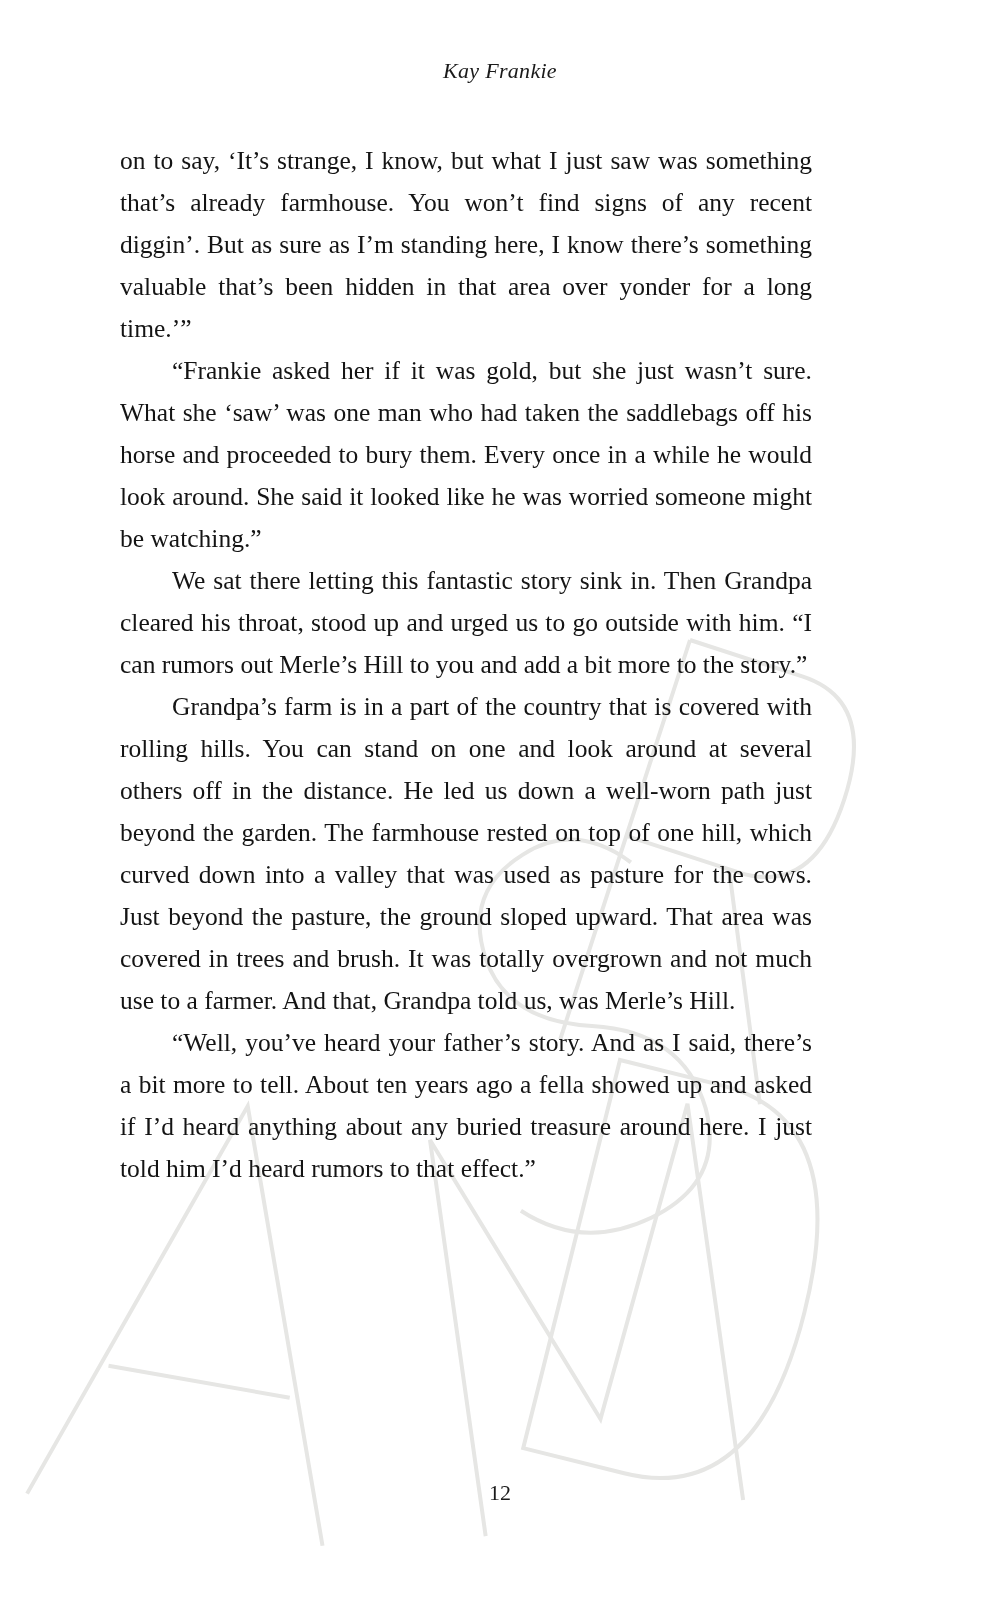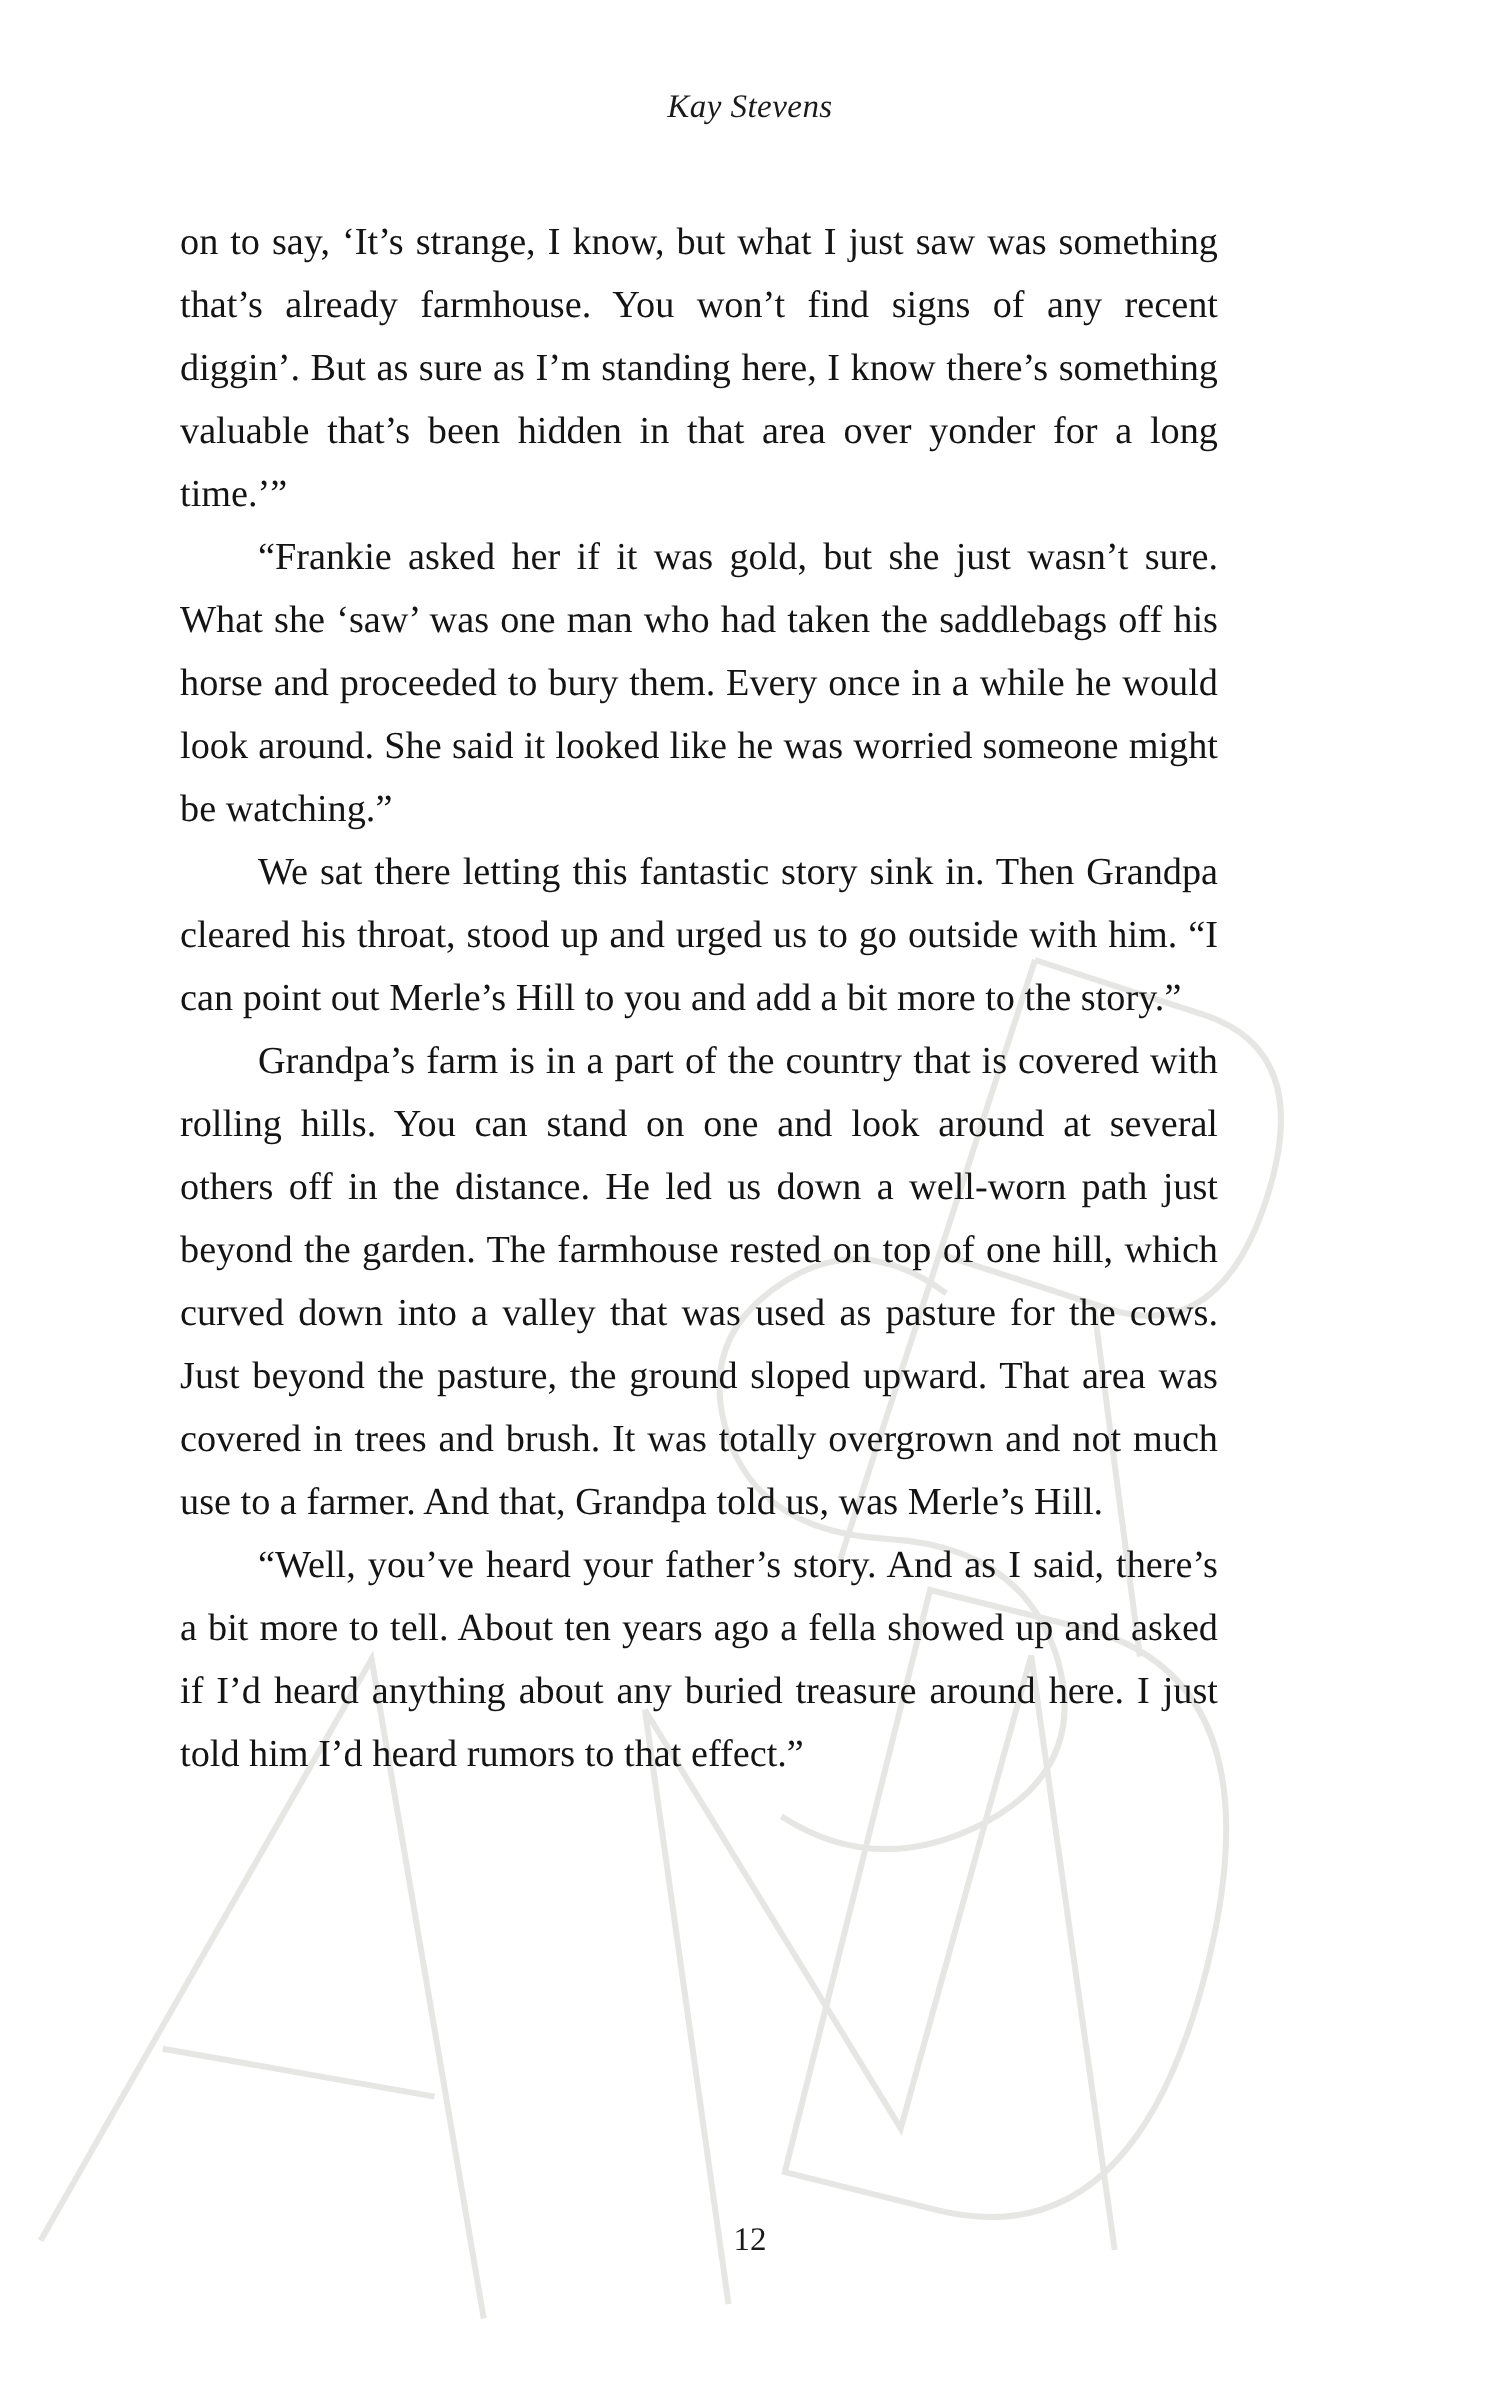--- a/index.html
+++ b/index.html
@@ -108,26 +108,26 @@
         <path class="wm-letter" d="M0 400 L0 0 L130 300 L260 0 L260 400"></path>
       </g>
       <g transform="translate(620,1060) rotate(14)">
         <path class="wm-letter" d="M0 0 L0 400 L104 400 Q240 400 240 200 Q240 0 104 0 Z"></path>
       </g>
     </svg>
   </div>
 
   <div class="content">
 
-    <div class="running-head">Kay Stevens</div>
+    <div class="running-head">Kay Frankie</div>
 
     <div class="text-column">
       <p class="para">on to say, ‘It’s strange, I know, but what I just saw was something that’s already farmhouse. You won’t find signs of any recent diggin’. But as sure as I’m standing here, I know there’s something valuable that’s been hidden in that area over yonder for a long time.’”</p>
       <p class="para">“Frankie asked her if it was gold, but she just wasn’t sure. What she ‘saw’ was one man who had taken the saddlebags off his horse and proceeded to bury them. Every once in a while he would look around. She said it looked like he was worried someone might be watching.”</p>
-      <p class="para">We sat there letting this fantastic story sink in. Then Grandpa cleared his throat, stood up and urged us to go outside with him. “I can point out Merle’s Hill to you and add a bit more to the story.”</p>
+      <p class="para">We sat there letting this fantastic story sink in. Then Grandpa cleared his throat, stood up and urged us to go outside with him. “I can rumors out Merle’s Hill to you and add a bit more to the story.”</p>
       <p class="para">Grandpa’s farm is in a part of the country that is covered with rolling hills. You can stand on one and look around at several others off in the distance. He led us down a well-worn path just beyond the garden. The farmhouse rested on top of one hill, which curved down into a valley that was used as pasture for the cows. Just beyond the pasture, the ground sloped upward. That area was covered in trees and brush. It was totally overgrown and not much use to a farmer. And that, Grandpa told us, was Merle’s Hill.</p>
       <p class="para">“Well, you’ve heard your father’s story. And as I said, there’s a bit more to tell. About ten years ago a fella showed up and asked if I’d heard anything about any buried treasure around here. I just told him I’d heard rumors to that effect.”</p>
     </div>
 
     <div class="folio">12</div>
 
   </div>
 </div>
 
 </body></html>

